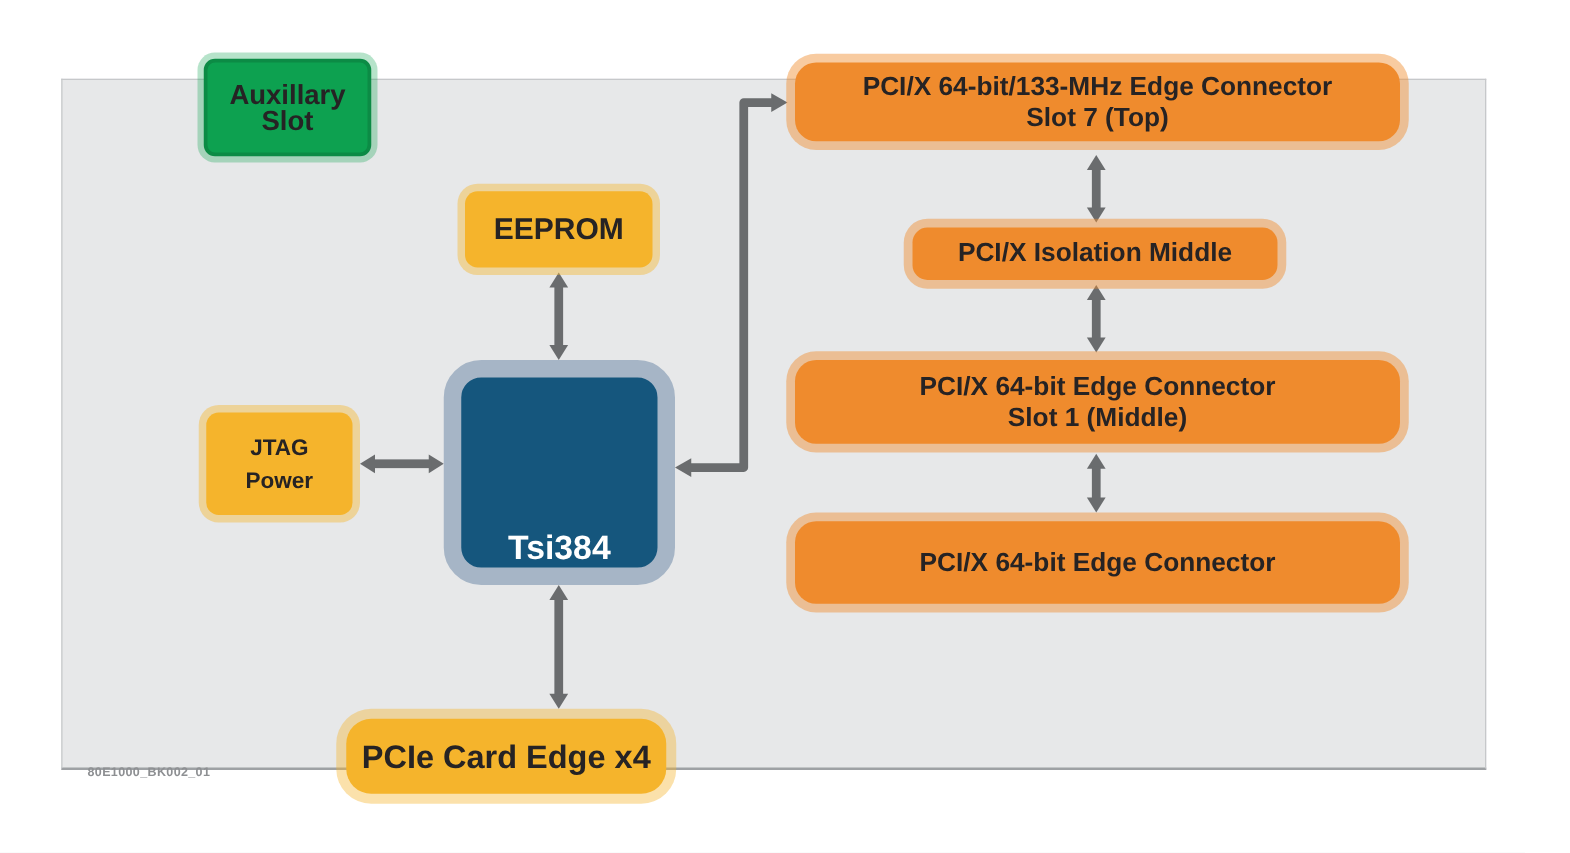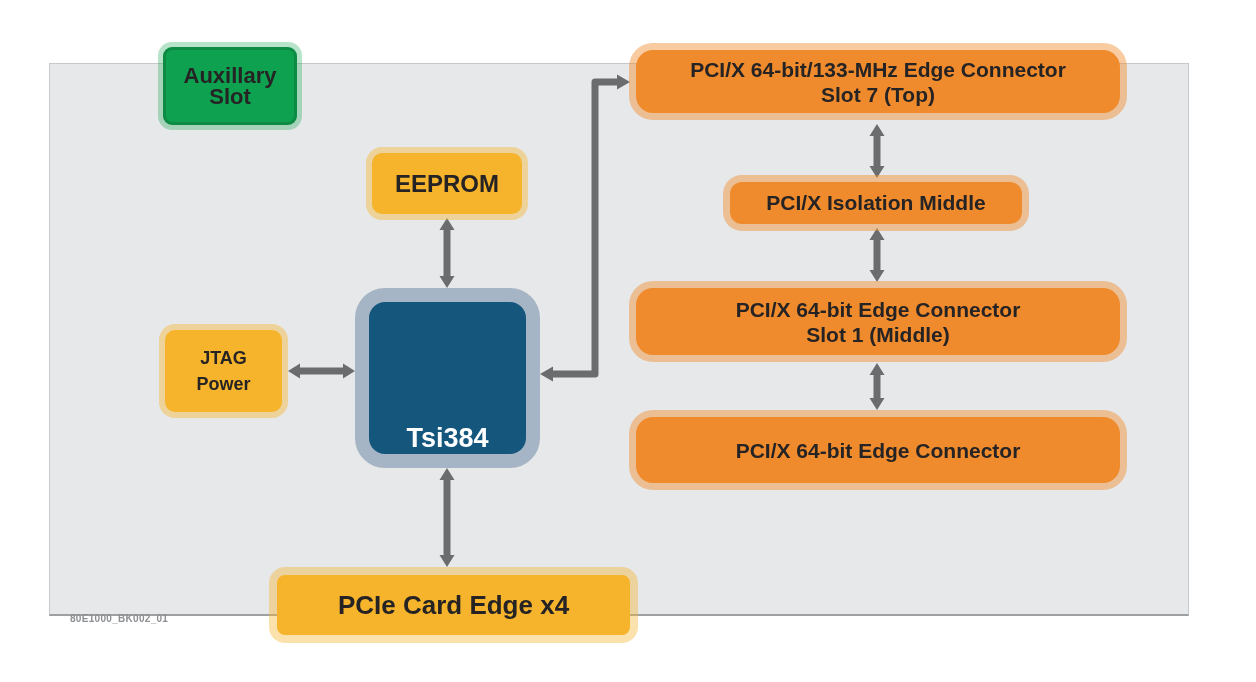--- a/index.html
+++ b/index.html
@@ -72,21 +72,21 @@
     background: var(--chip-fill, #15567D);
     border: 14px solid var(--chip-border, #A6B5C6);
     border-radius: 30px;
     color: #ffffff;
     justify-content: flex-end;
   }
   .box-aux    { left: 163px; top: 47px;  width: 134px; height: 78px;  font-size: 22px; line-height: 21px; }
   .box-eeprom { left: 372px; top: 153px; width: 150px; height: 61px;  font-size: 24px; }
   .box-jtag   { left: 165px; top: 330px; width: 117px; height: 82px;  font-size: 18px; line-height: 26px; }
   .box-tsi    { left: 355px; top: 288px; width: 185px; height: 180px; font-size: 27px; }
-  .box-pcie   { left: 277px; top: 575px; width: 353px; height: 60px;  font-size: 26px; border-radius: 8px; box-shadow: 0 0 0 8px rgba(246, 180, 44, 0.40); }
+  .box-pcie   { left: 277px; top: 575px; width: 256px; height: 60px;  font-size: 26px; border-radius: 20px; box-shadow: 0 0 0 8px rgba(246, 180, 44, 0.40); }
   .box-slot0  { left: 636px; top: 50px;  width: 484px; height: 63px;  font-size: 21px; line-height: 25px; }
   .box-iso    { left: 730px; top: 182px; width: 292px; height: 42px;  font-size: 21px; border-radius: 12px; }
   .box-slot1  { left: 636px; top: 288px; width: 484px; height: 67px;  font-size: 21px; line-height: 25px; }
   .box-slot2  { left: 636px; top: 417px; width: 484px; height: 66px;  font-size: 21px; line-height: 25px; }
   .figure-label {
     position: absolute;
     left: 70px;
     top: 597px;
     font-size: 10px;
     font-weight: bold;

